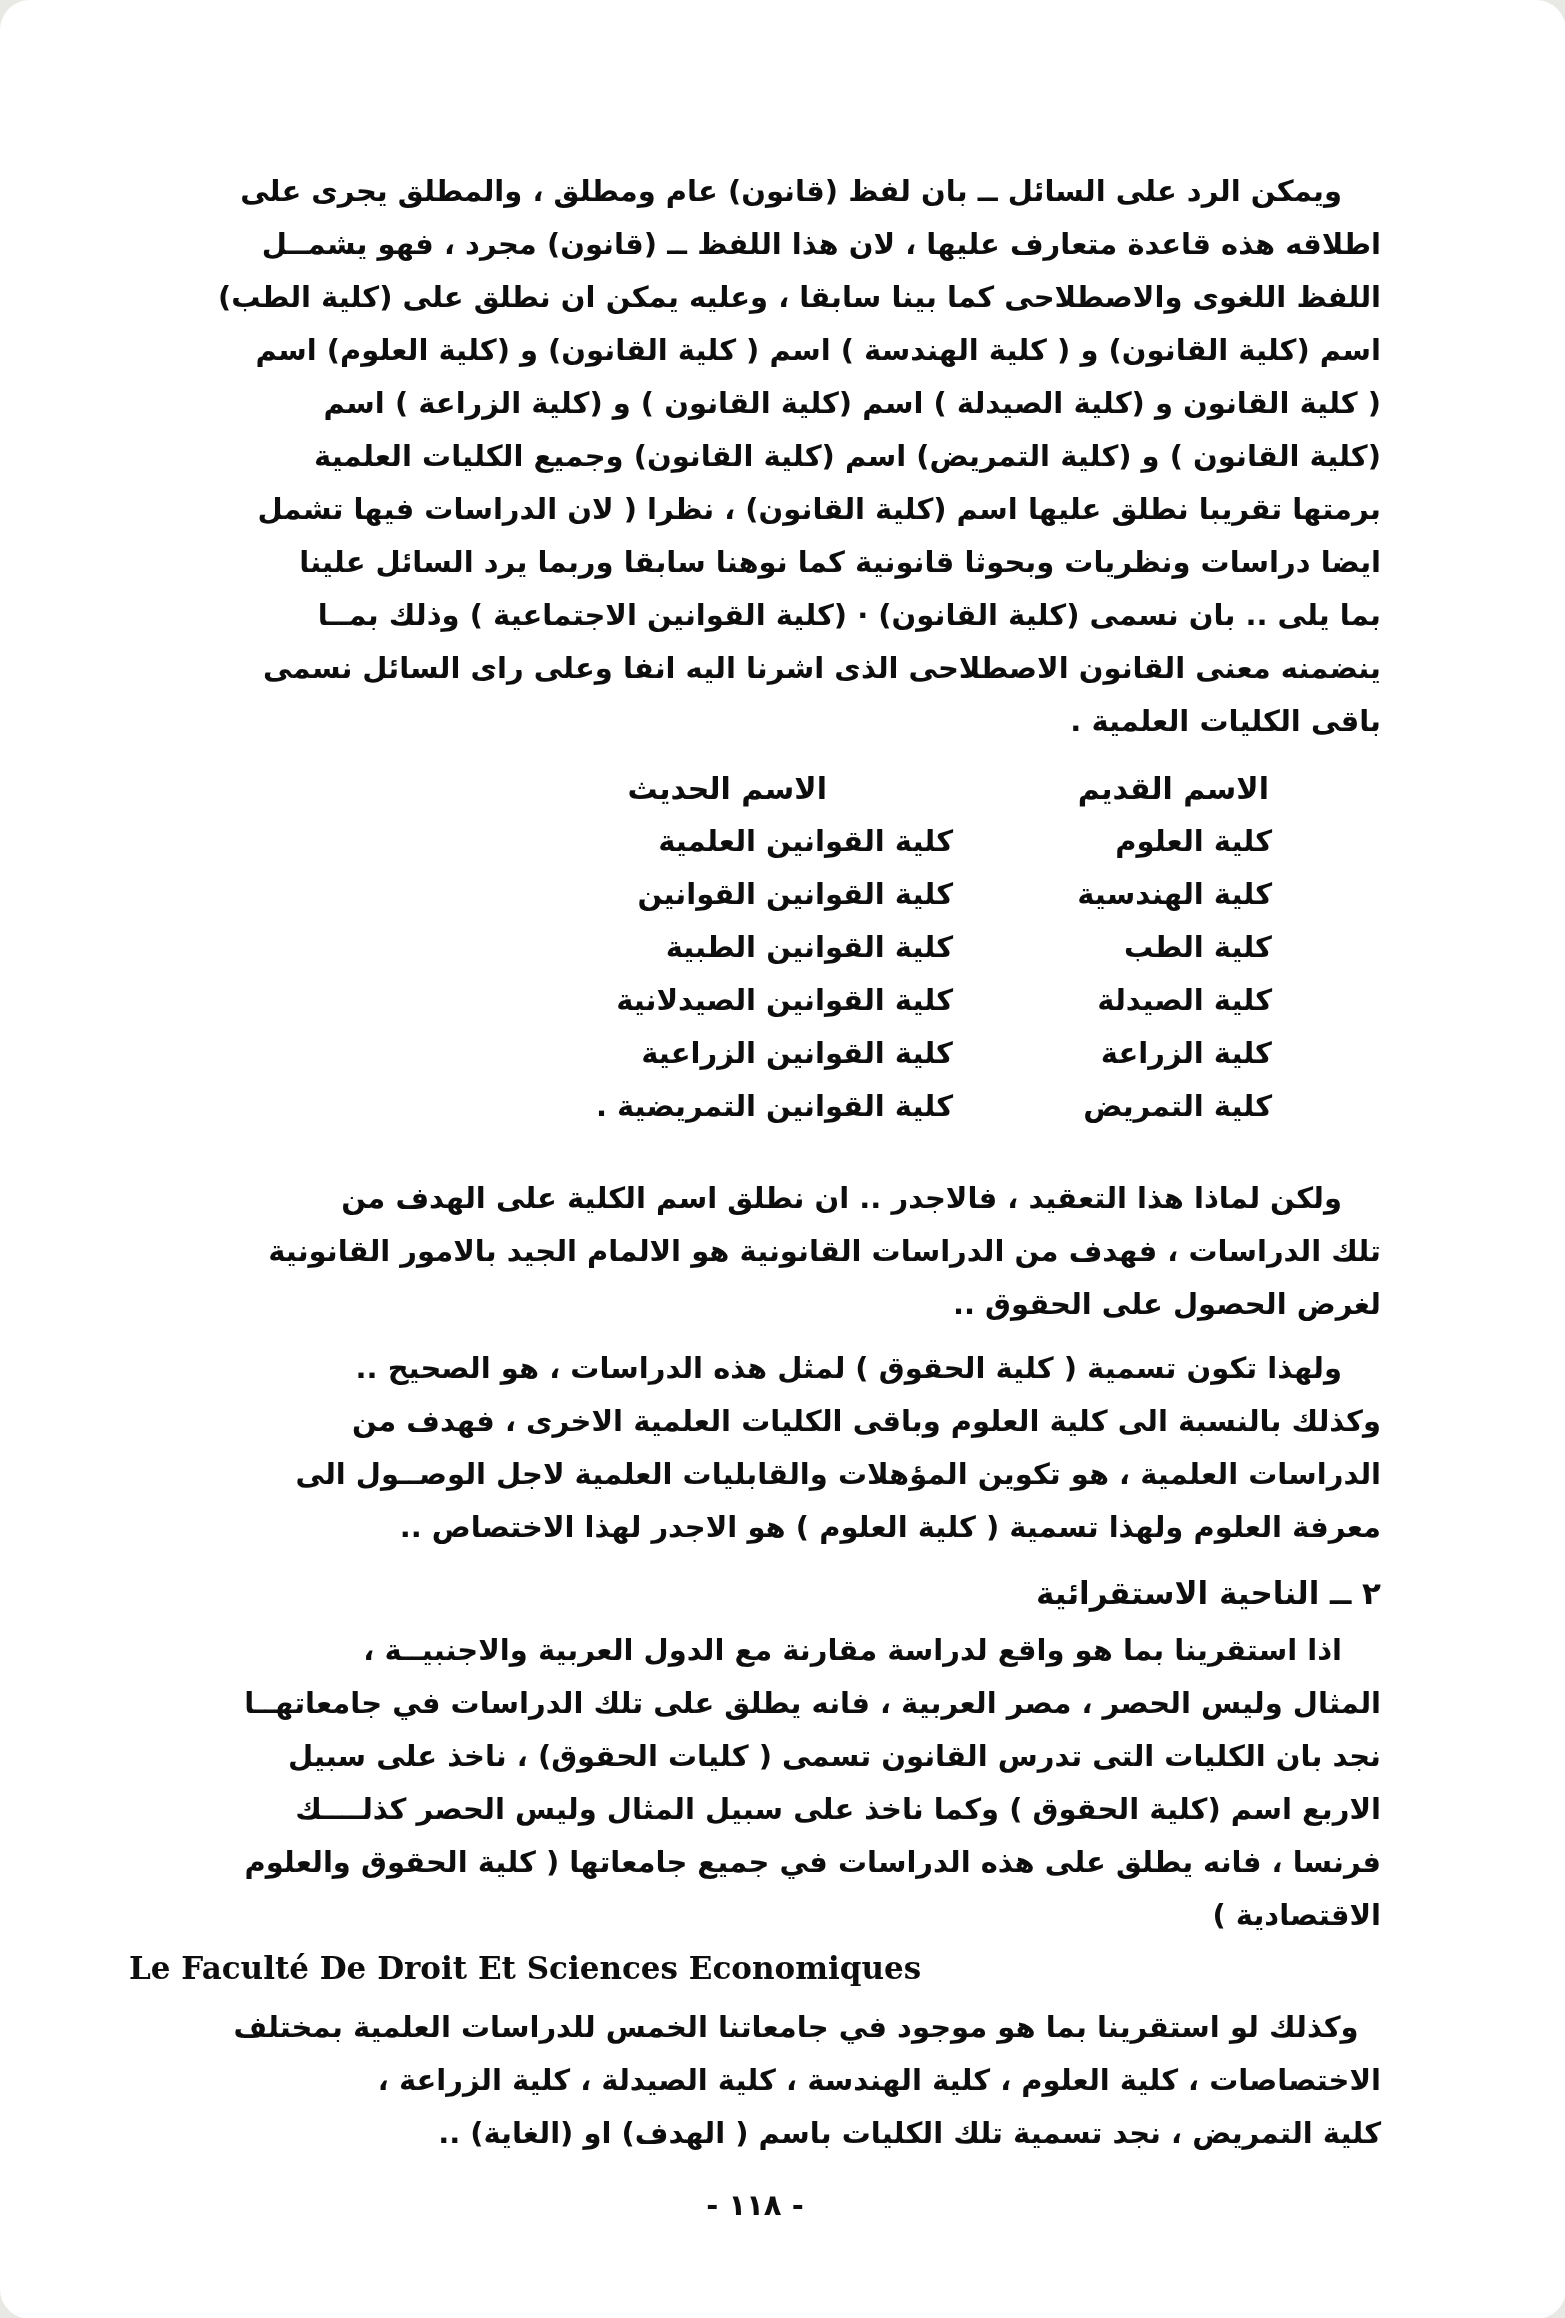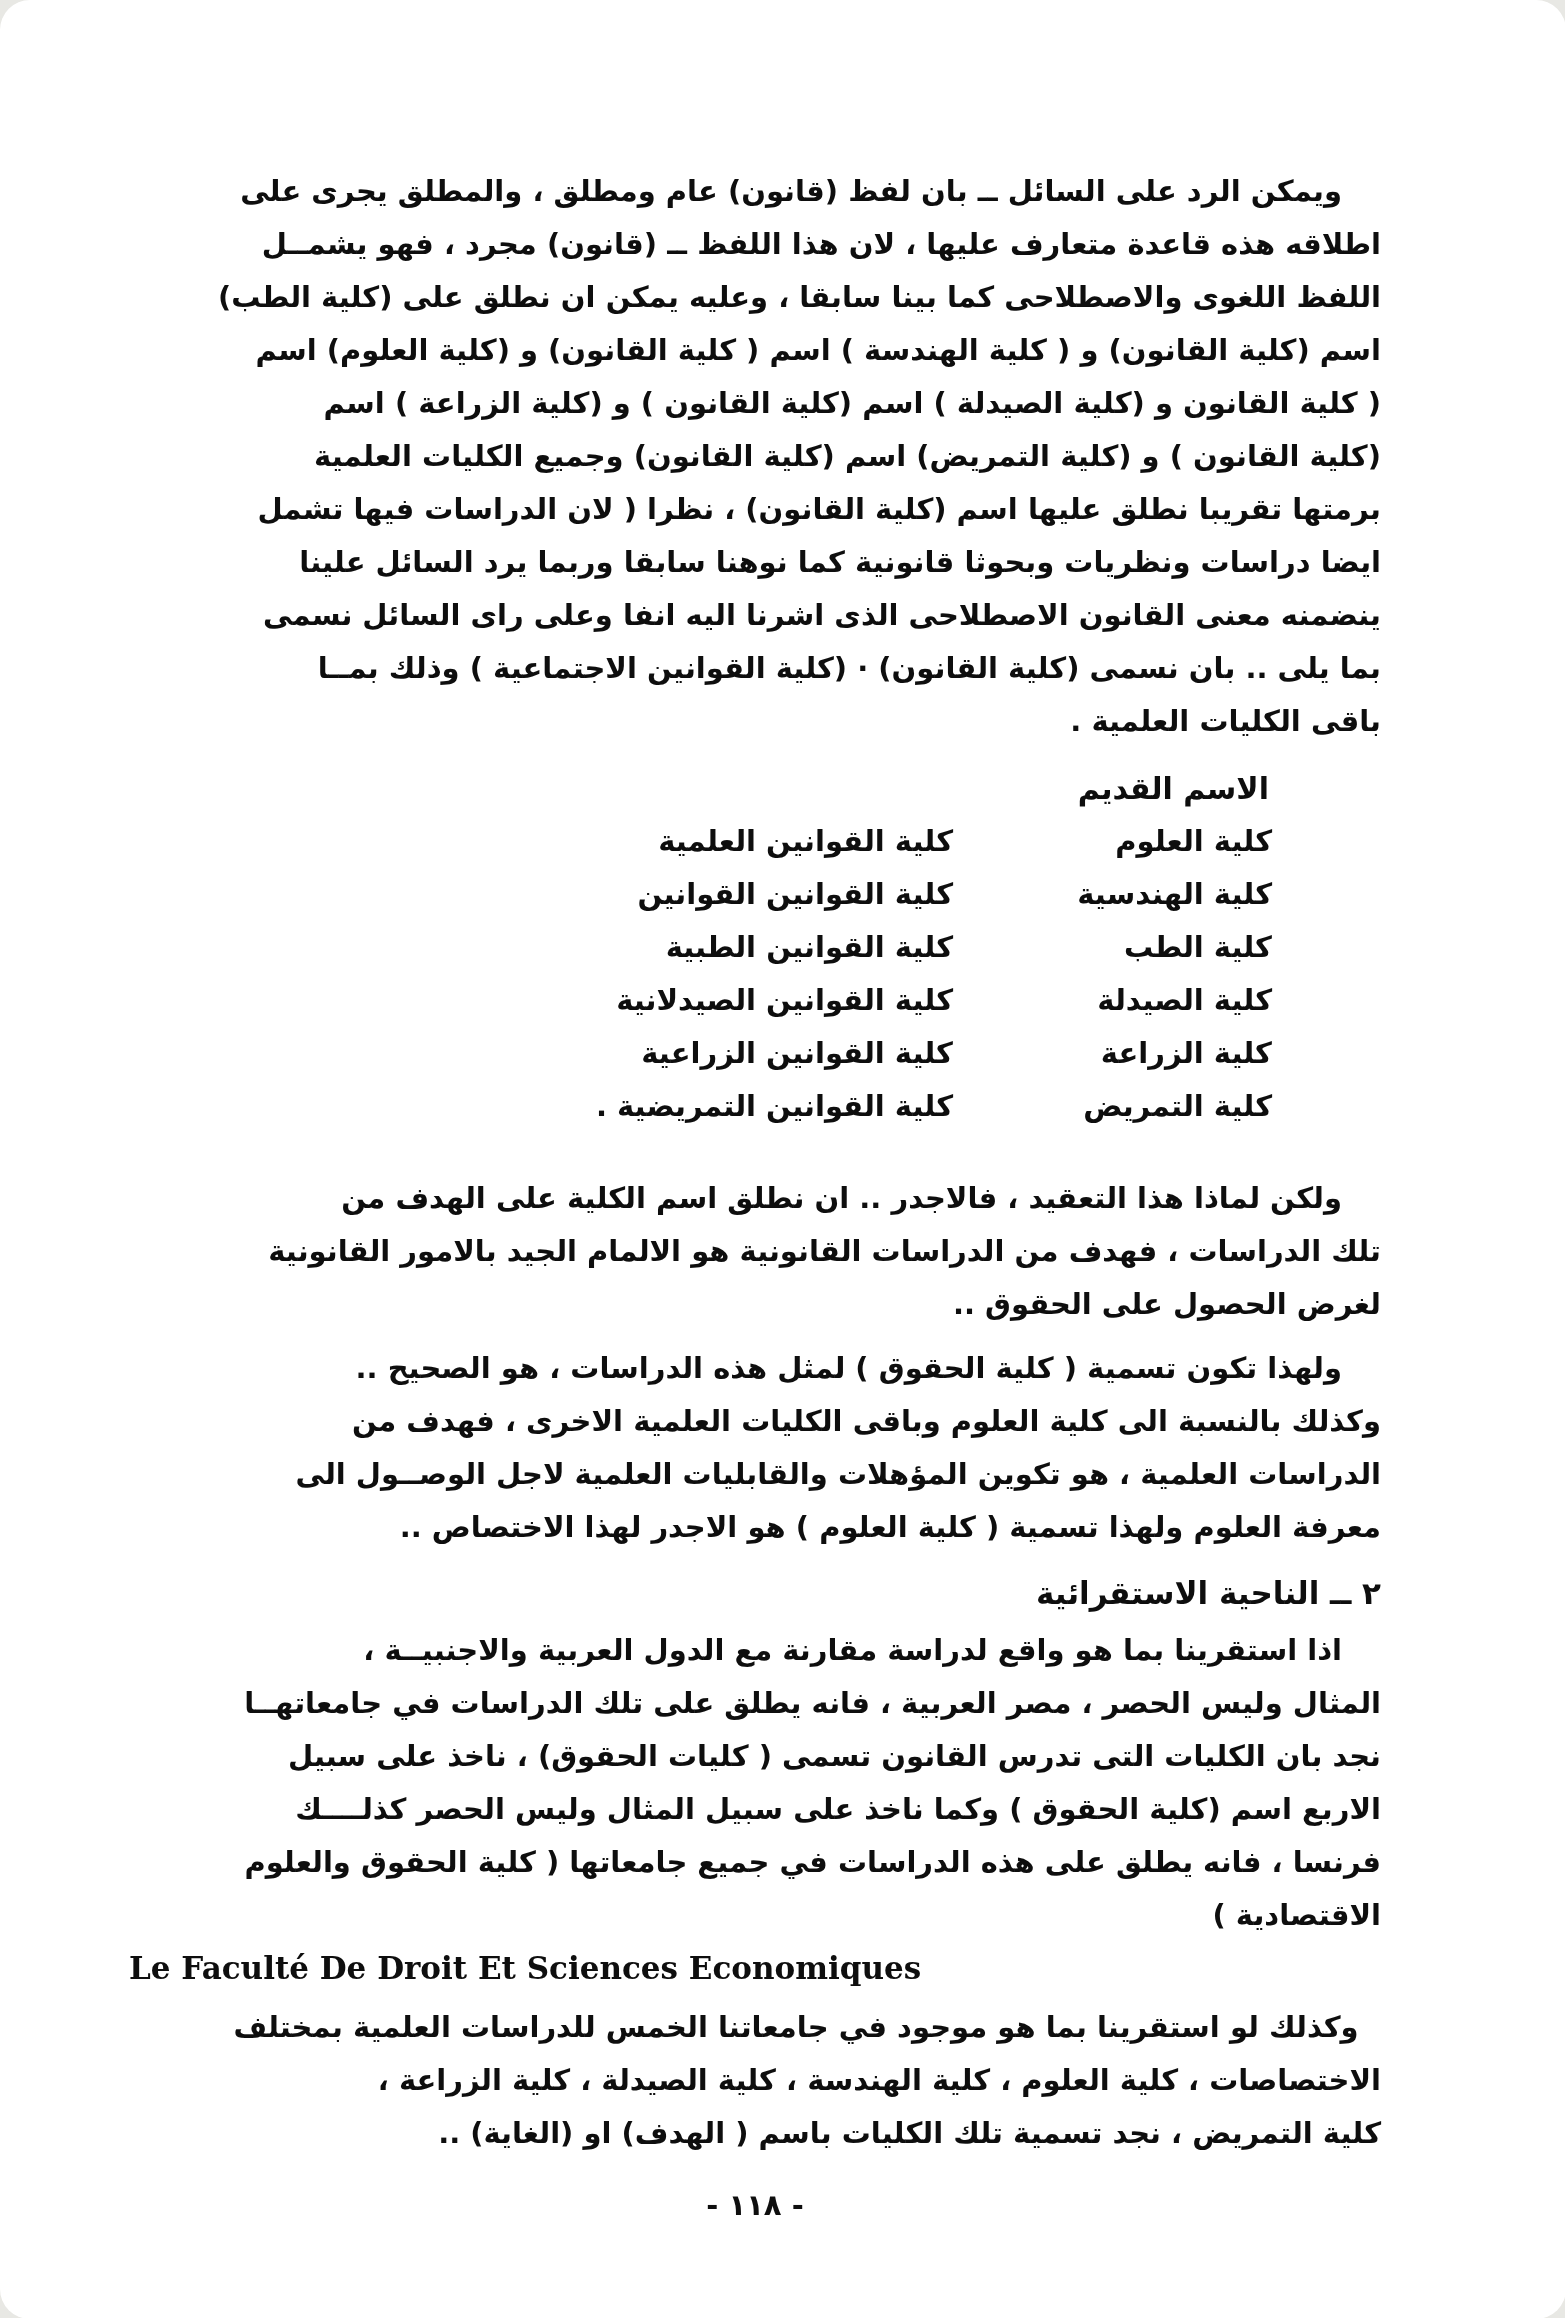--- a/index.html
+++ b/index.html
@@ -78,28 +78,29 @@
 
     <div>
       <div class="line indent">ويمكن الرد على السائل ــ بان لفظ (قانون) عام ومطلق ، والمطلق يجرى على</div>
       <div class="line">اطلاقه هذه قاعدة متعارف عليها ، لان هذا اللفظ ــ (قانون) مجرد ، فهو يشمــل</div>
       <div class="line">اللفظ اللغوى والاصطلاحى كما بينا سابقا ، وعليه يمكن ان نطلق على (كلية الطب)</div>
       <div class="line">اسم (كلية القانون) و ( كلية الهندسة ) اسم ( كلية القانون) و (كلية العلوم) اسم</div>
       <div class="line">( كلية القانون و (كلية الصيدلة ) اسم (كلية القانون ) و (كلية الزراعة ) اسم</div>
       <div class="line">(كلية القانون ) و (كلية التمريض) اسم (كلية القانون) وجميع الكليات العلمية</div>
       <div class="line">برمتها تقريبا نطلق عليها اسم (كلية القانون) ، نظرا ( لان الدراسات فيها تشمل</div>
       <div class="line">ايضا دراسات ونظريات وبحوثا قانونية كما نوهنا سابقا وربما يرد السائل علينا</div>
+      <div class="line">بما يلى .. بان نسمى (كلية القانون) · (كلية القوانين الاجتماعية ) وذلك بمــا</div>
       <div class="line">ينضمنه معنى القانون الاصطلاحى الذى اشرنا اليه انفا وعلى راى السائل نسمى</div>
-      <div class="line">بما يلى .. بان نسمى (كلية القانون) · (كلية القوانين الاجتماعية ) وذلك بمــا</div>
       <div class="line">باقى الكليات العلمية .</div>
     </div>
 
     <div class="names-table">
       <div class="t-row">
         <div class="cell-old-h">الاسم القديم</div>
+        <div class="cell-new-h">الاسم الحديث</div>
       </div>
       <div class="t-row">
         <div class="cell-old">كلية العلوم</div>
         <div class="cell-new">كلية القوانين العلمية</div>
       </div>
       <div class="t-row">
         <div class="cell-old">كلية الهندسية</div>
         <div class="cell-new">كلية القوانين القوانين</div>
       </div>
       <div class="t-row">

